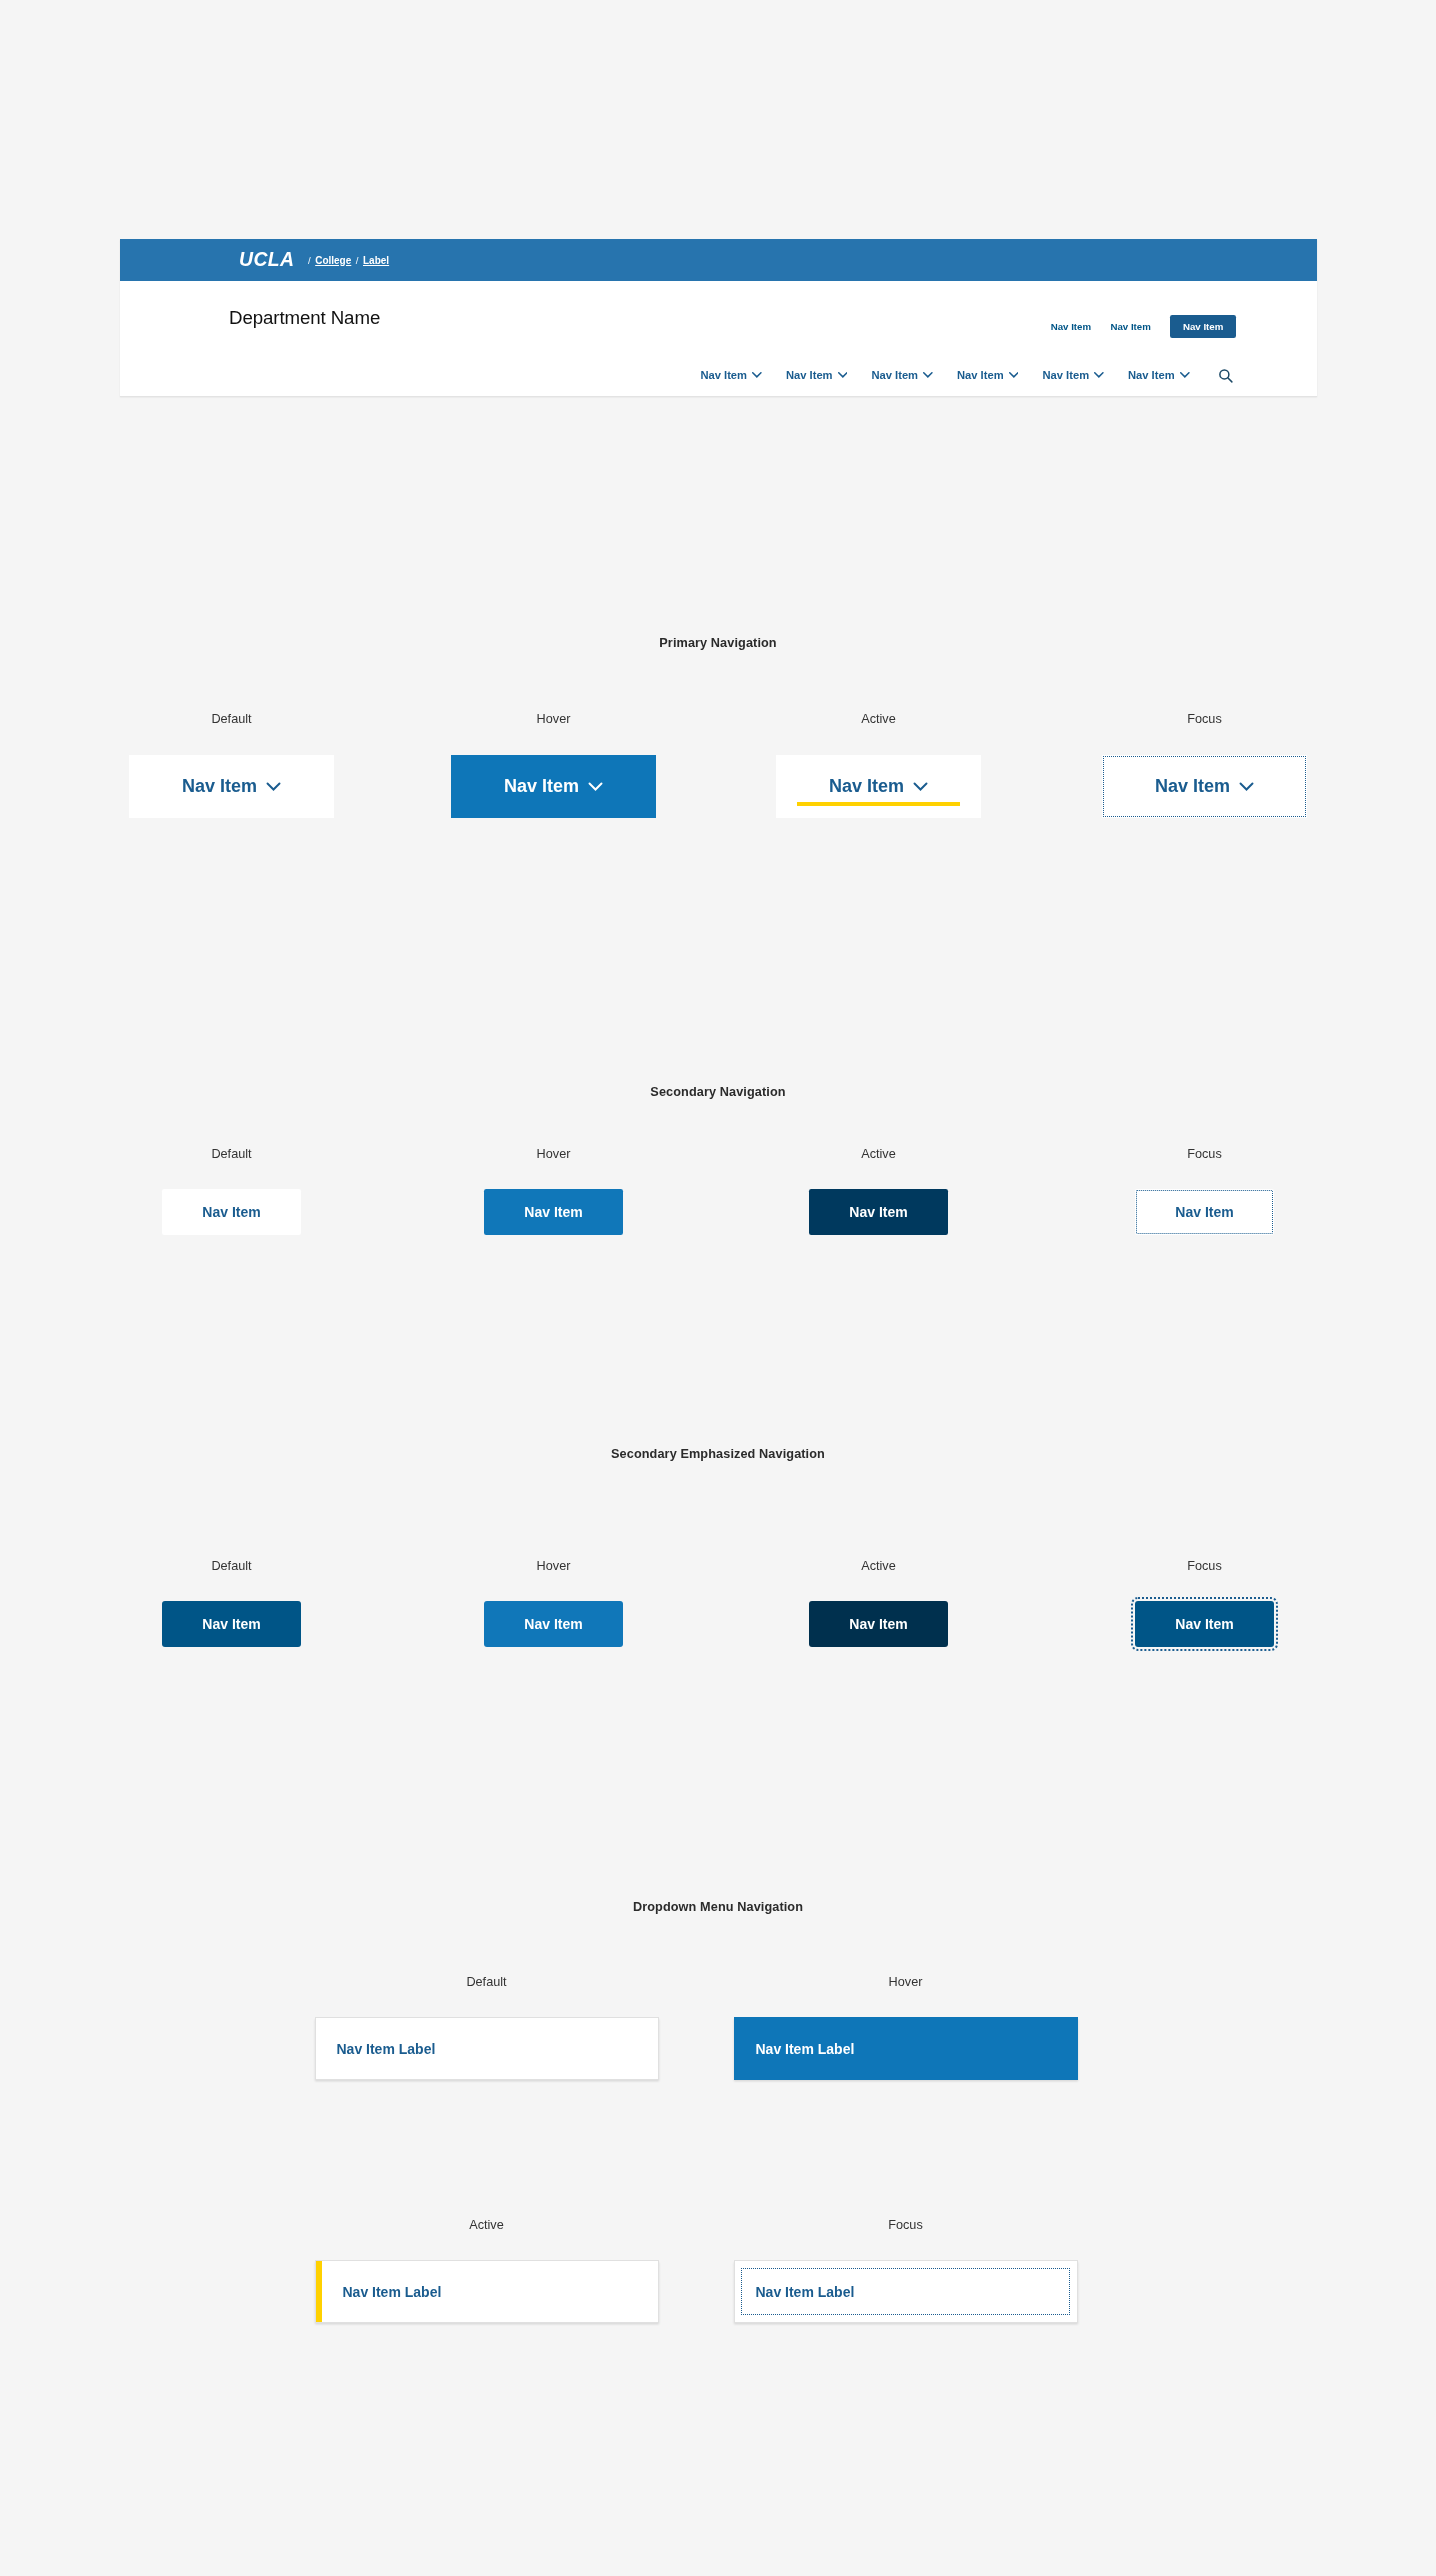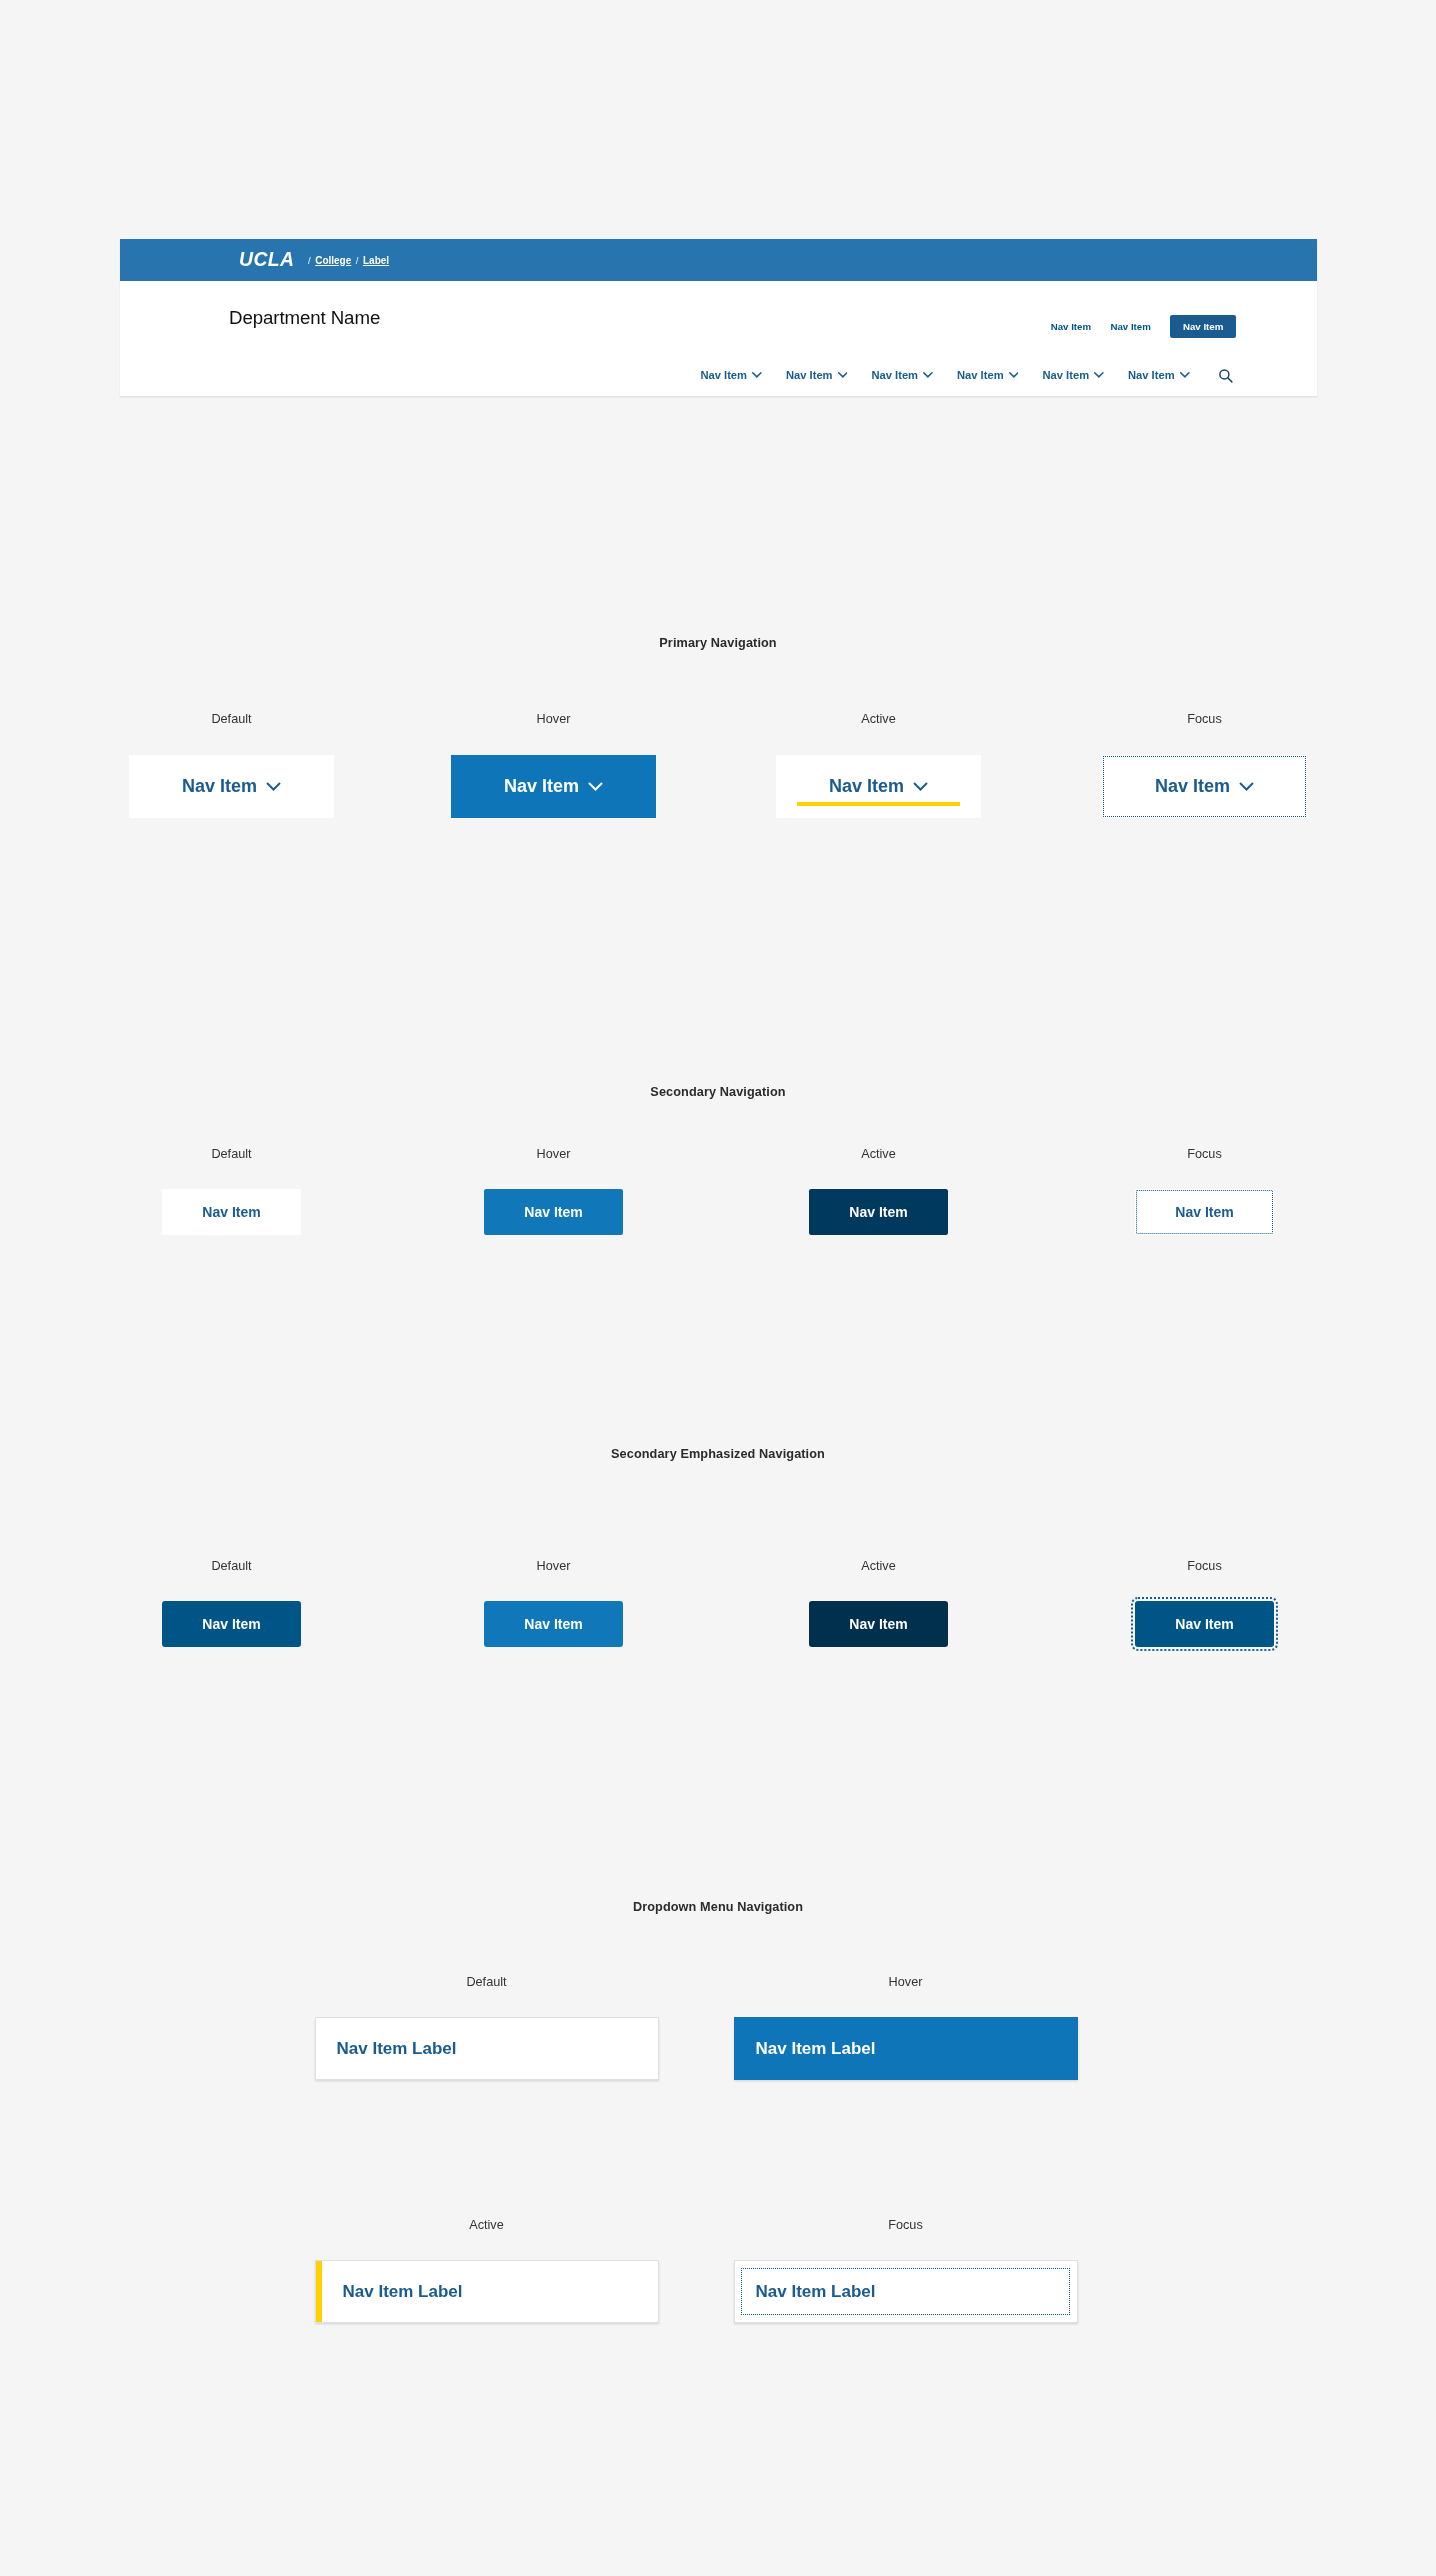--- a/index.html
+++ b/index.html
@@ -268,21 +268,21 @@
 
   .ddmenu {
     position: relative;
     display: flex;
     align-items: center;
     width: 344px;
     height: 63px;
     padding: 0 21px;
     background: #ffffff;
     color: #1a5c8f;
-    font-size: 17px;
+    font-size: 14px;
     font-weight: 700;
     border: 0.7px solid #e0e0e0;
     box-shadow: 0 1.5px 2.2px rgba(0,0,0,0.13);
     cursor: pointer;
     text-align: left;
     font-family: "Liberation Sans", sans-serif;
   }
   .ddmenu.hover {
     background: #0e76b8;
     color: #ffffff;

